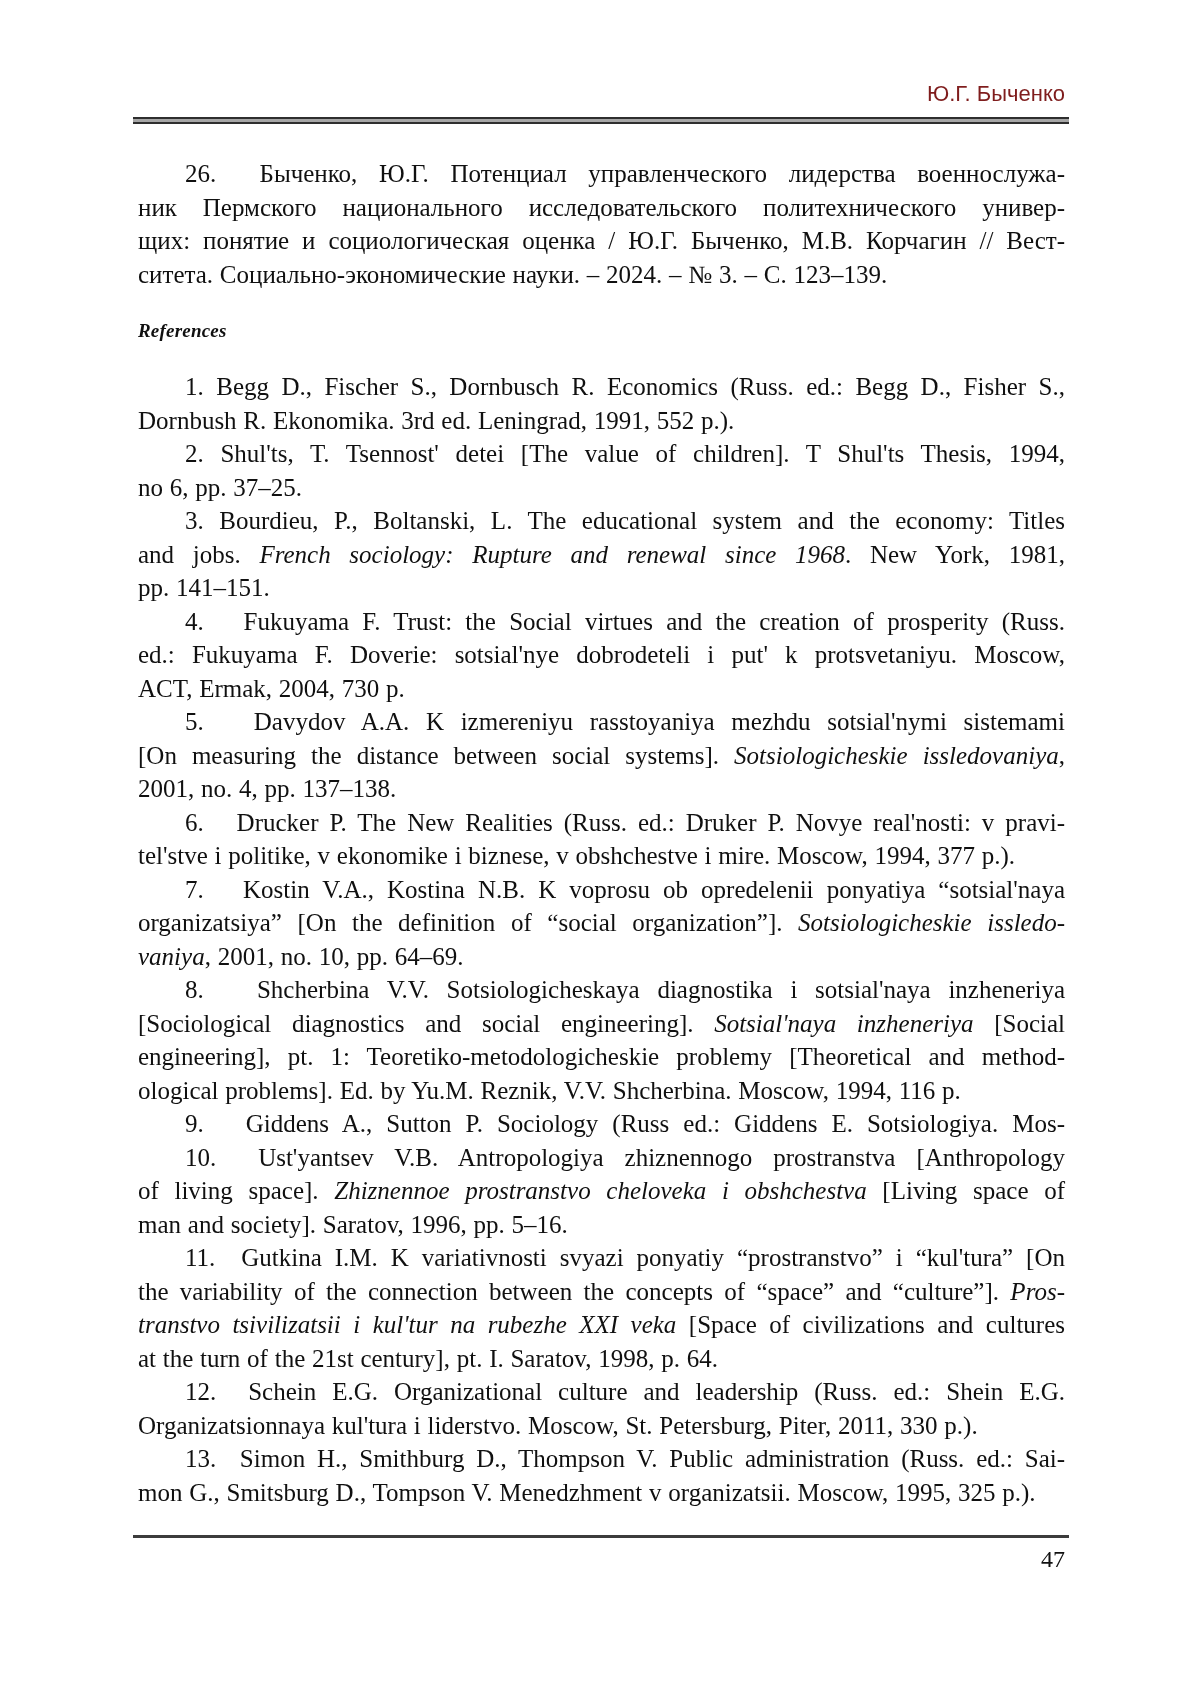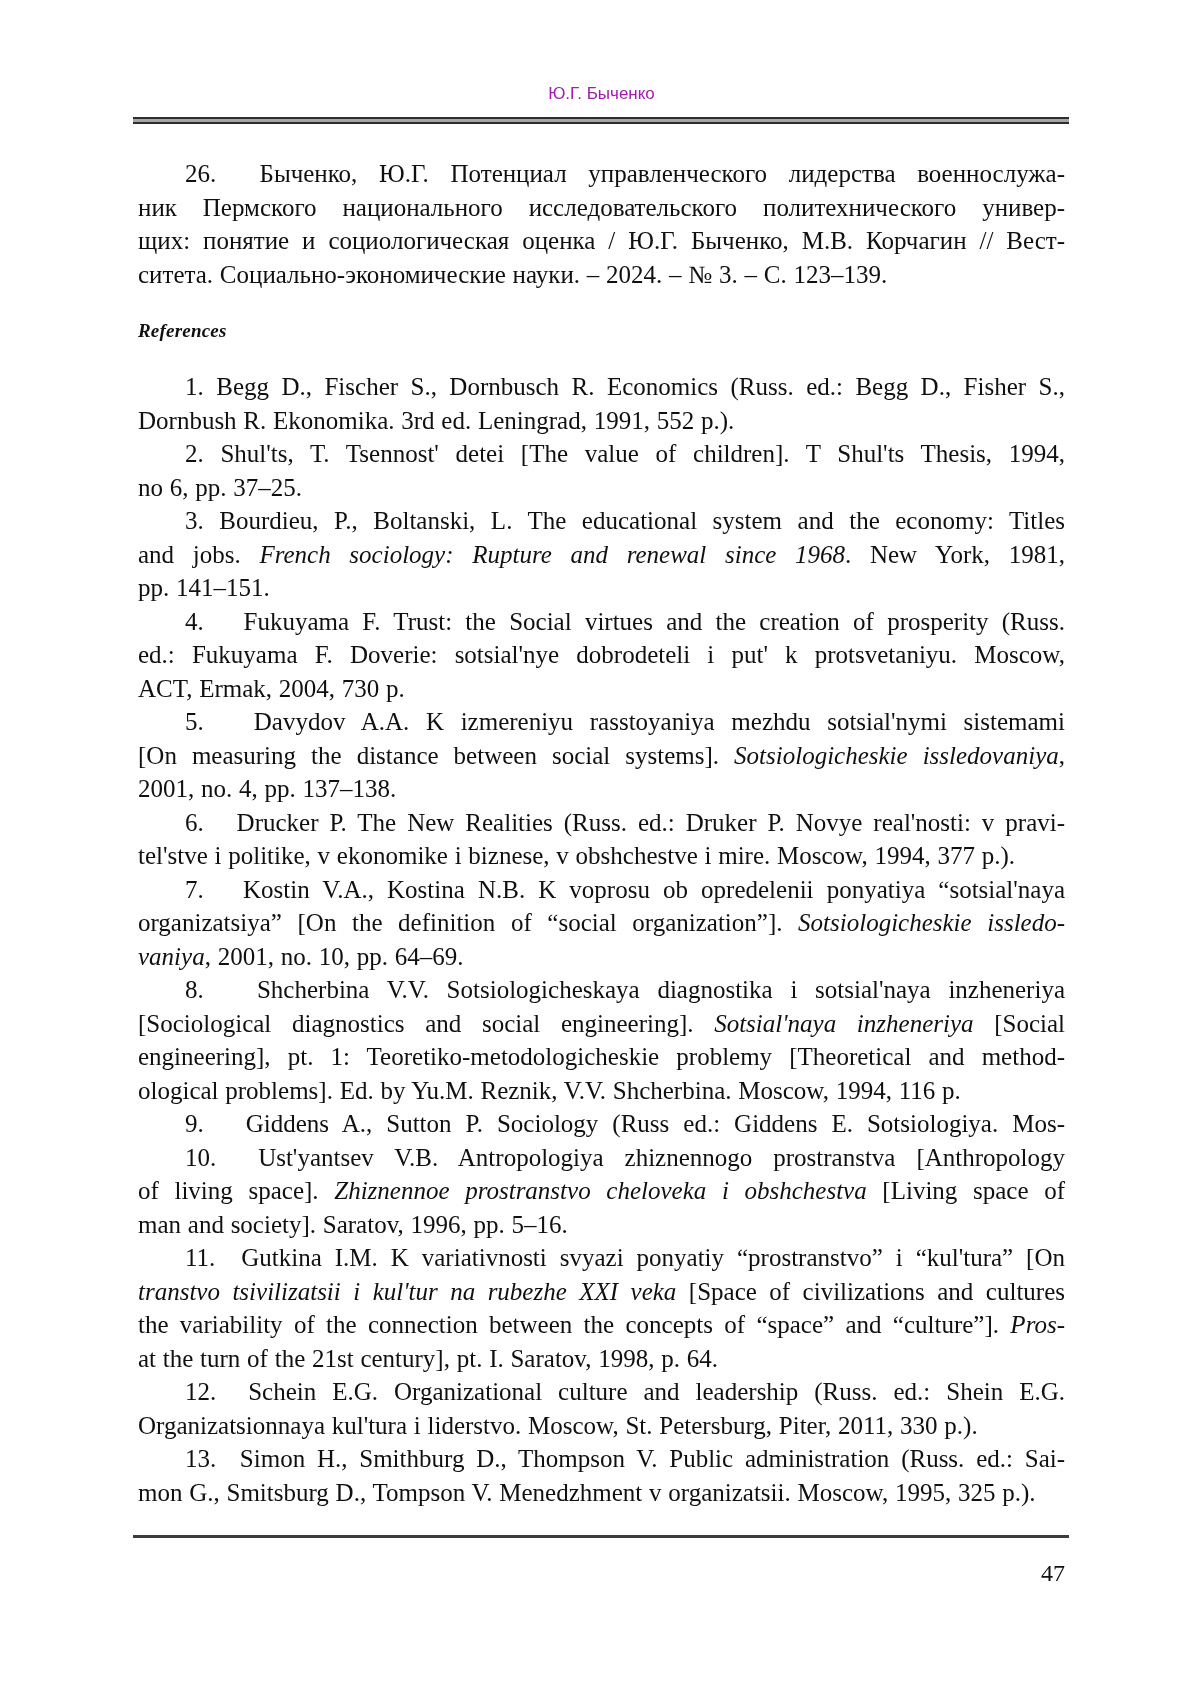--- a/index.html
+++ b/index.html
@@ -18,24 +18,24 @@
   .page {
     box-sizing: border-box;
     width: 1200px;
     height: 1705px;
     padding: 82px 135px 0 138px;
     overflow: hidden;
   }
   
   .running-head {
     font-family: "Liberation Sans", "DejaVu Sans", sans-serif;
-    font-size: 17px;
+    font-size: 22px;
     line-height: 24px;
-    text-align: center;
-    color: #a21caf;
+    text-align: right;
+    color: #7f1d1d;
   }
   .header-rule {
     margin-top: 11px;
     margin-left: -5px;
     margin-right: -4px;
     height: 7px;
     background: linear-gradient(to bottom,
       var(--rule, #2e2e2e) 0px, var(--rule, #2e2e2e) 2.4px,
       #a6a6a6 2.4px, #a6a6a6 4.5px,
       var(--rule, #2e2e2e) 4.5px, var(--rule, #2e2e2e) 7px);
@@ -67,21 +67,21 @@
   }
   
   .footer-rule {
     margin-top: 26px;
     margin-left: -5px;
     margin-right: -4px;
     height: 3px;
     background: #3c3c3c;
   }
   .page-number {
-    margin-top: 21px;
+    margin-top: 7px;
     font-size: 24px;
     line-height: 28px;
     text-align: right;
   }
 </style>
 </head>
 <body style="--ink: #101010; --rule: #2e2e2e;">
 
 <div class="page">
   <header>
@@ -141,22 +141,22 @@
         <div class="ref">
           <div class="line first"><span>9.&nbsp;&nbsp; Giddens A., Sutton P. Sociology (Russ ed.: Giddens E. Sotsiologiya. Mos-</span></div>
         </div>
         <div class="ref">
           <div class="line first"><span>10.&nbsp; Ust'yantsev V.B. Antropologiya zhiznennogo prostranstva [Anthropology</span></div>
           <div class="line"><span>of living space]. </span><span class="it">Zhiznennoe prostranstvo cheloveka i obshchestva</span><span> [Living space of</span></div>
           <div class="line last"><span>man and society]. Saratov, 1996, pp. 5–16.</span></div>
         </div>
         <div class="ref">
           <div class="line first"><span>11.&nbsp; Gutkina I.M. K variativnosti svyazi ponyatiy “prostranstvo” i “kul'tura” [On</span></div>
+          <div class="line"><span>the variability of the connection between the concepts of “space” and “culture”]. </span><span class="it">Pros-</span></div>
           <div class="line"><span class="it">transtvo tsivilizatsii i kul'tur na rubezhe XXI veka</span><span> [Space of civilizations and cultures</span></div>
-          <div class="line"><span>the variability of the connection between the concepts of “space” and “culture”]. </span><span class="it">Pros-</span></div>
           <div class="line last"><span>at the turn of the 21st century], pt. I. Saratov, 1998, p. 64.</span></div>
         </div>
         <div class="ref">
           <div class="line first"><span>12.&nbsp; Schein E.G. Organizational culture and leadership (Russ. ed.: Shein E.G.</span></div>
           <div class="line last"><span>Organizatsionnaya kul'tura i liderstvo. Moscow, St. Petersburg, Piter, 2011, 330 p.).</span></div>
         </div>
         <div class="ref">
           <div class="line first"><span>13.&nbsp; Simon H., Smithburg D., Thompson V. Public administration (Russ. ed.: Sai-</span></div>
           <div class="line last"><span>mon G., Smitsburg D., Tompson V. Menedzhment v organizatsii. Moscow, 1995, 325 p.).</span></div>
         </div>

